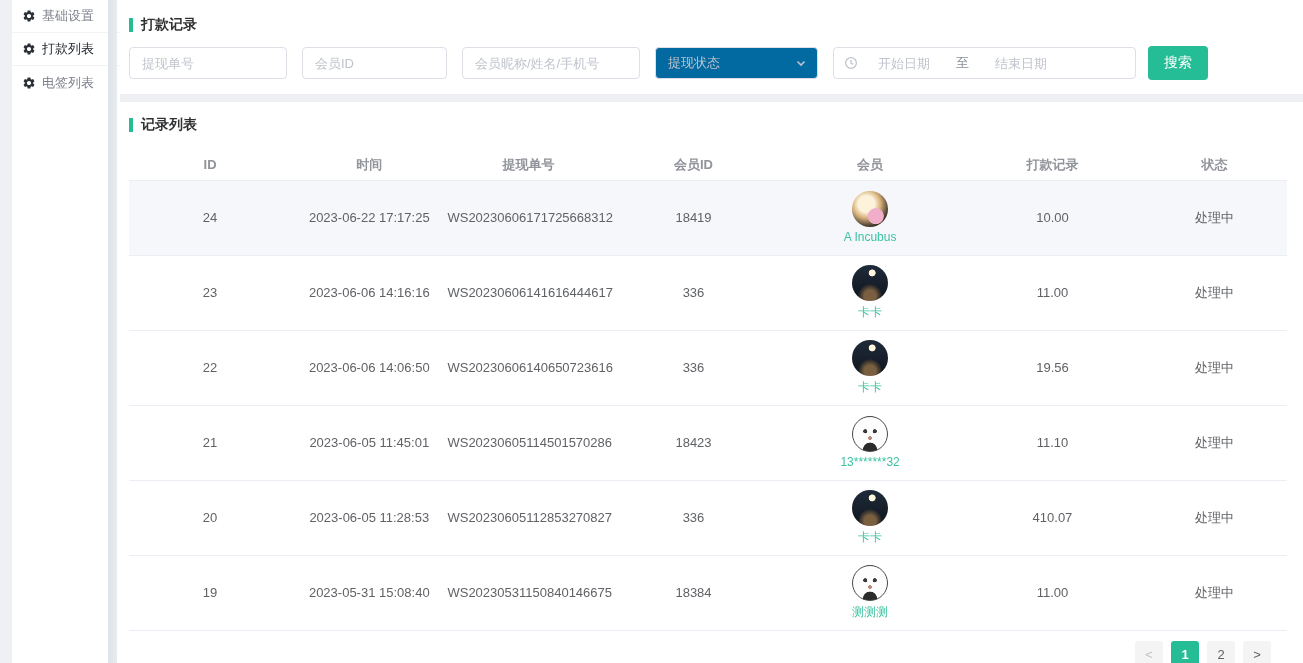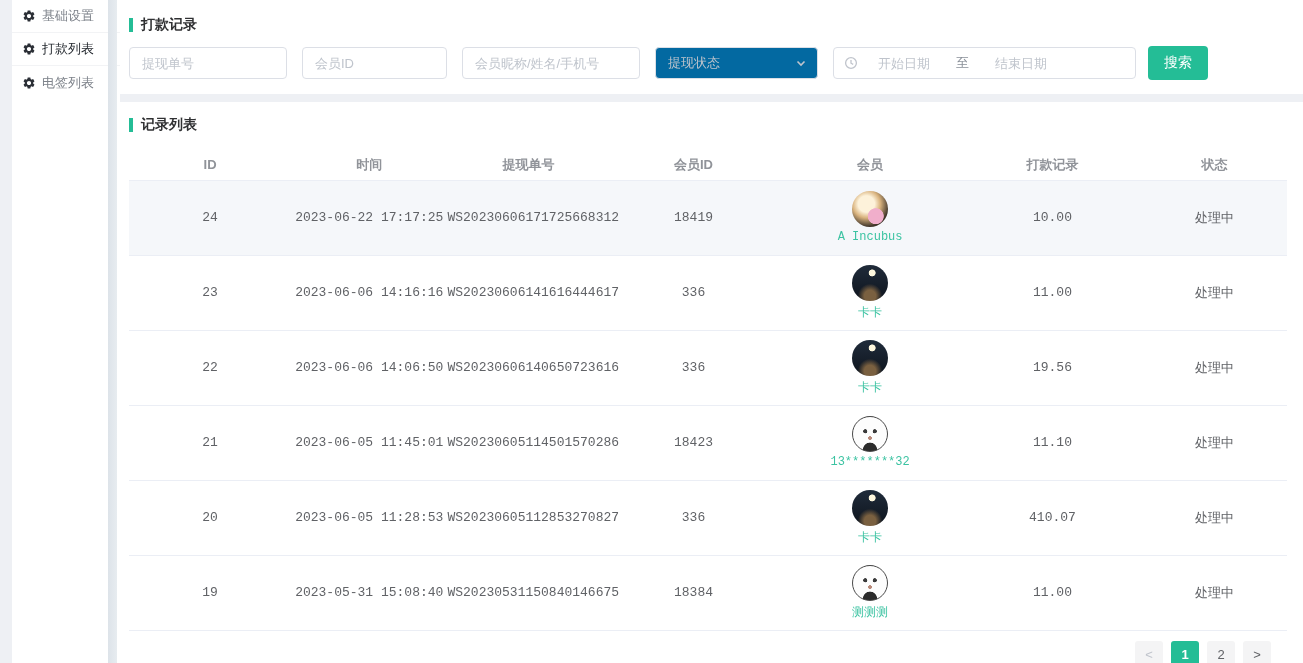--- a/index.html
+++ b/index.html
@@ -49,21 +49,21 @@
   .date-range input::placeholder { color:#bfc4cc; }
   .date-range .sep { color:#8a9099; padding:0 6px; }
   .btn-search { margin-left:-3px; width:60px; height:34px; background:var(--accent); color:#fff;
     border:none; border-radius:4px; font-size:14px; cursor:pointer;
     font-family:"Liberation Sans","DejaVu Sans",sans-serif; }
 
   
   .table-card { margin-top:8px; flex:1; padding:14px 16px 0 12px; display:flex; flex-direction:column; overflow:hidden; }
   table { border-collapse:collapse; width:100%; table-layout:fixed; margin-top:16px; }
   th { height:30px; font-size:13px; font-weight:bold; color:#909399; text-align:center; }
-  td { height:75px; text-align:center; color:#606266; border-top:1px solid #ebeef5; font-size:13px;font-family:Liberation Mono, monospace; }
+  td { height:75px; text-align:center; color:#606266; border-top:1px solid #ebeef5; font-size:13px; }
   tbody tr:last-child td { border-bottom:1px solid #ebeef5; }
   tr.hl td { background:#f5f7fa; }
   .member-cell { display:flex; flex-direction:column; align-items:center; justify-content:center; gap:3px; }
   .member-name { color:var(--link); font-size:12px; cursor:pointer; }
   .avatar { width:36px; height:36px; border-radius:50%; flex:none; }
   .av-dog-flowers { background:
       radial-gradient(circle at 66% 70%, #f0aecb 0 22%, rgba(240,174,203,0) 24%),
       radial-gradient(circle at 40% 36%, #fdf2da 0 26%, #d9b37e 44%, #40352a 72%); }
   .av-night-sky { background:
       radial-gradient(circle at 56% 22%, #fdf6dd 0 9%, rgba(253,246,221,0) 11%),

